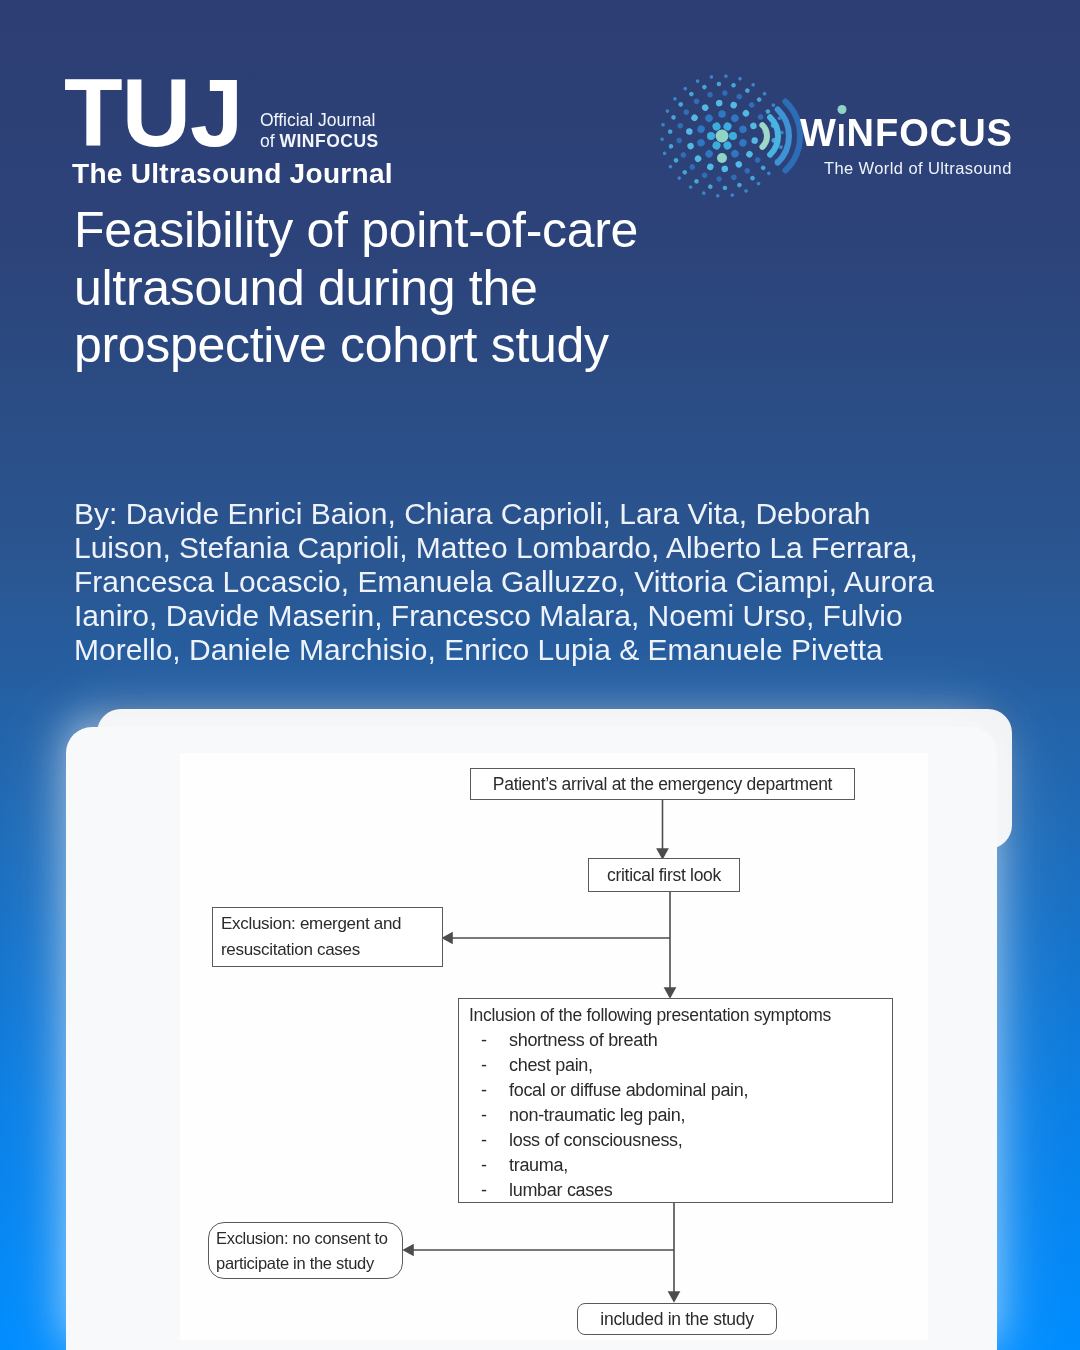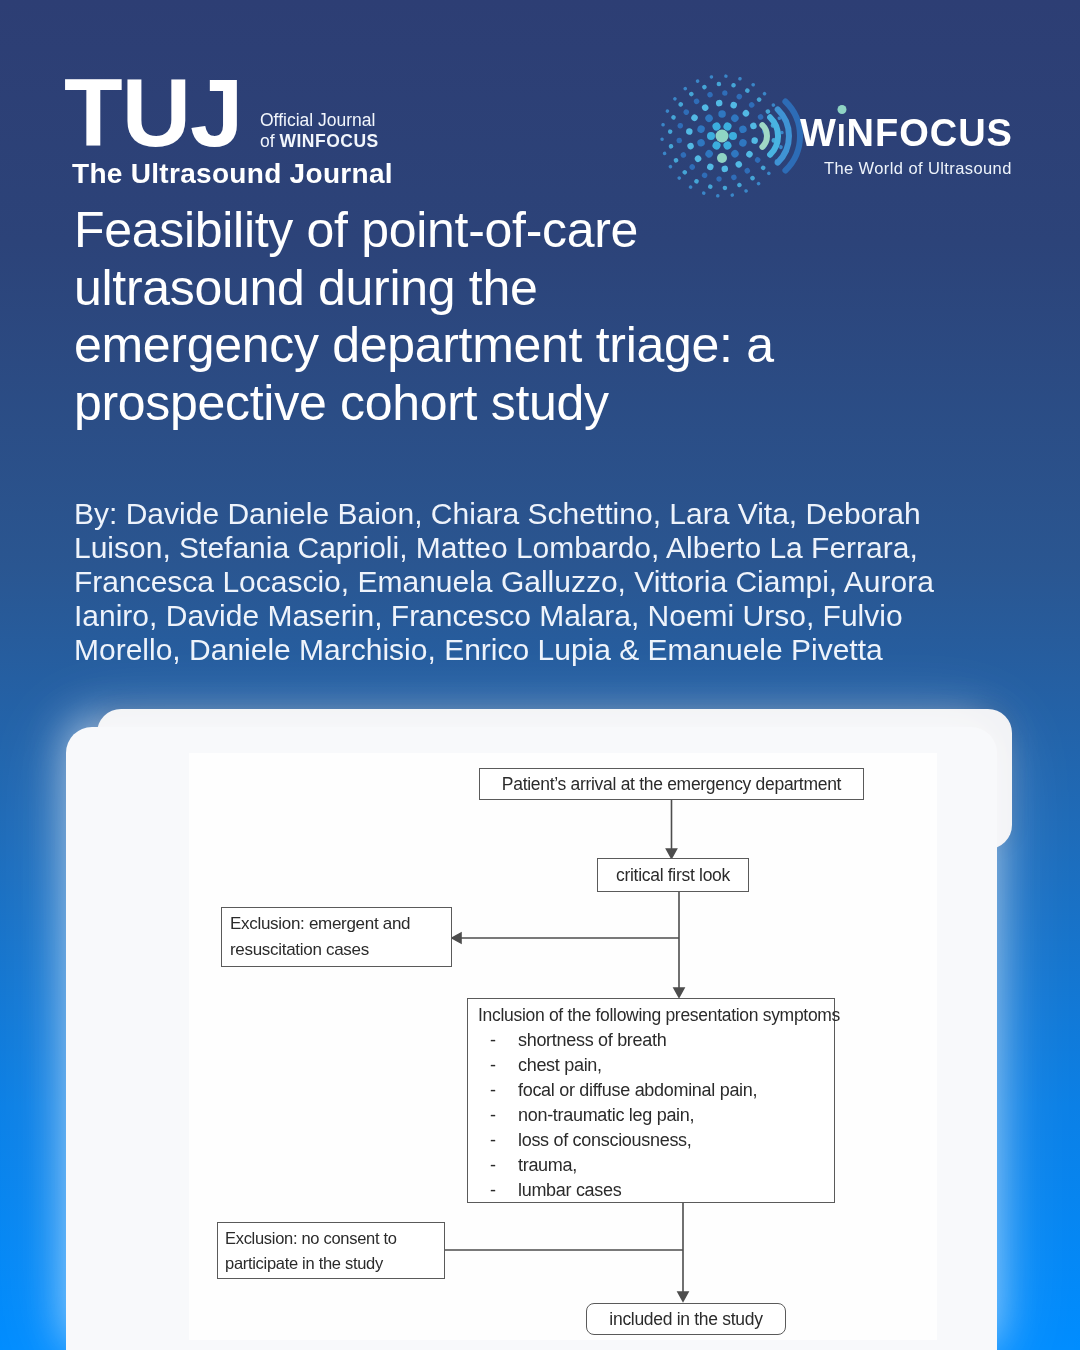--- a/index.html
+++ b/index.html
@@ -27,35 +27,35 @@
   
   .title { left:74px; top:202px; width:960px; font-size:50px; line-height:57.5px; font-weight:400; letter-spacing:-.3px; }
   .authors { left:74px; top:497px; width:970px; font-size:30px; line-height:34px; font-weight:400; color:#eef3fb; }
 
   
   .back-card { left:97px; top:709px; width:915px; height:140px; background:#f1f2f5;
                border-radius:24px; box-shadow:0 -3px 18px rgba(25,45,85,.20); }
   .front-card { left:66px; top:727px; width:931px; height:623px; background:#f8f9fb;
                 border-radius:26px 26px 0 0;
                 box-shadow:0 -8px 40px rgba(255,255,255,.5), 0 0 80px rgba(255,255,255,.25); }
-  .doc { position:absolute; left:123px; top:26px; width:748px; height:587px; background:#fefefe; }
+  .doc { position:absolute; left:114px; top:26px; width:748px; height:587px; background:#fefefe; }
 
   
   .doc, .doc * { color:#2b2b2b; letter-spacing:-.3px; }
   .connectors { position:absolute; left:0; top:0; width:748px; height:587px; }
   .fbox { position:absolute; background:#ffffff; border:1.6px solid #5a5a5a;
           display:flex; align-items:center; justify-content:center; text-align:center; }
   .fb-arrival  { left:290px; top:15px;  width:385px; height:32px; font-size:17.5px; white-space:nowrap; }
   .fb-critical { left:408px; top:105px; width:152px; height:34px; font-size:17.5px; white-space:nowrap; }
   .fb-excl1    { left:32px;  top:154px; width:231px; height:60px; font-size:17px; line-height:26px;
                  justify-content:flex-start; text-align:left; padding:20px 8px; }
-  .fb-excl2    { left:28px;  top:469px; width:228px; height:57px; font-size:16.5px; line-height:25px;
-                 justify-content:flex-start; text-align:left; padding:2px 7px; }
+  .fb-excl2    { left:28px;  top:469px; width:195px; height:57px; font-size:16.5px; line-height:25px;
+                 justify-content:flex-start; text-align:left; padding:2px 7px;border-radius:16px; }
   .fb-included { left:397px; top:550px; width:200px; height:32px; font-size:17.5px; white-space:nowrap;border-radius:8px; }
-  .fb-inclusion{ left:278px; top:245px; width:368px; height:205px; display:block; text-align:left;
+  .fb-inclusion{ left:278px; top:245px; width:435px; height:205px; display:block; text-align:left;
                  padding:3px 10px; }
   .inc-title { font-size:17.5px; line-height:26px; white-space:nowrap; }
   .inc-item  { display:flex; font-size:18px; line-height:25px; padding-left:12px; }
   .inc-item .dash { width:28px; flex:0 0 28px; }
 </style>
 </head>
 <body>
 
 <div class="abs tuj-logo">TUJ</div>
 
@@ -84,26 +84,25 @@
     <path d="M129.4 29.5 A48 48 0 0 1 129.4 98.5" stroke="#2d6cb6"></path>
   </g>
 </svg>
 
 <div class="abs winfocus-name"><span>W</span><span class="wf-i">I</span><span>NFOCUS</span></div>
 <div class="abs winfocus-tagline">The World of Ultrasound</div>
 
 <h1 class="abs title">
   <div>Feasibility of point-of-care</div>
   <div>ultrasound during the</div>
-  <div>emergency department triage: a</div>
   <div>prospective cohort study</div>
 </h1>
 
 <div class="abs authors">
-  <div>By: Davide Daniele Baion, Chiara Schettino, Lara Vita, Deborah</div>
+  <div>By: Davide Enrici Baion, Chiara Caprioli, Lara Vita, Deborah</div>
   <div>Luison, Stefania Caprioli, Matteo Lombardo, Alberto La Ferrara,</div>
   <div>Francesca Locascio, Emanuela Galluzzo, Vittoria Ciampi, Aurora</div>
   <div>Ianiro, Davide Maserin, Francesco Malara, Noemi Urso, Fulvio</div>
   <div>Morello, Daniele Marchisio, Enrico Lupia &amp; Emanuele Pivetta</div>
 </div>
 
 <div class="abs back-card"></div>
 
 <div class="abs front-card">
   <div class="doc">

